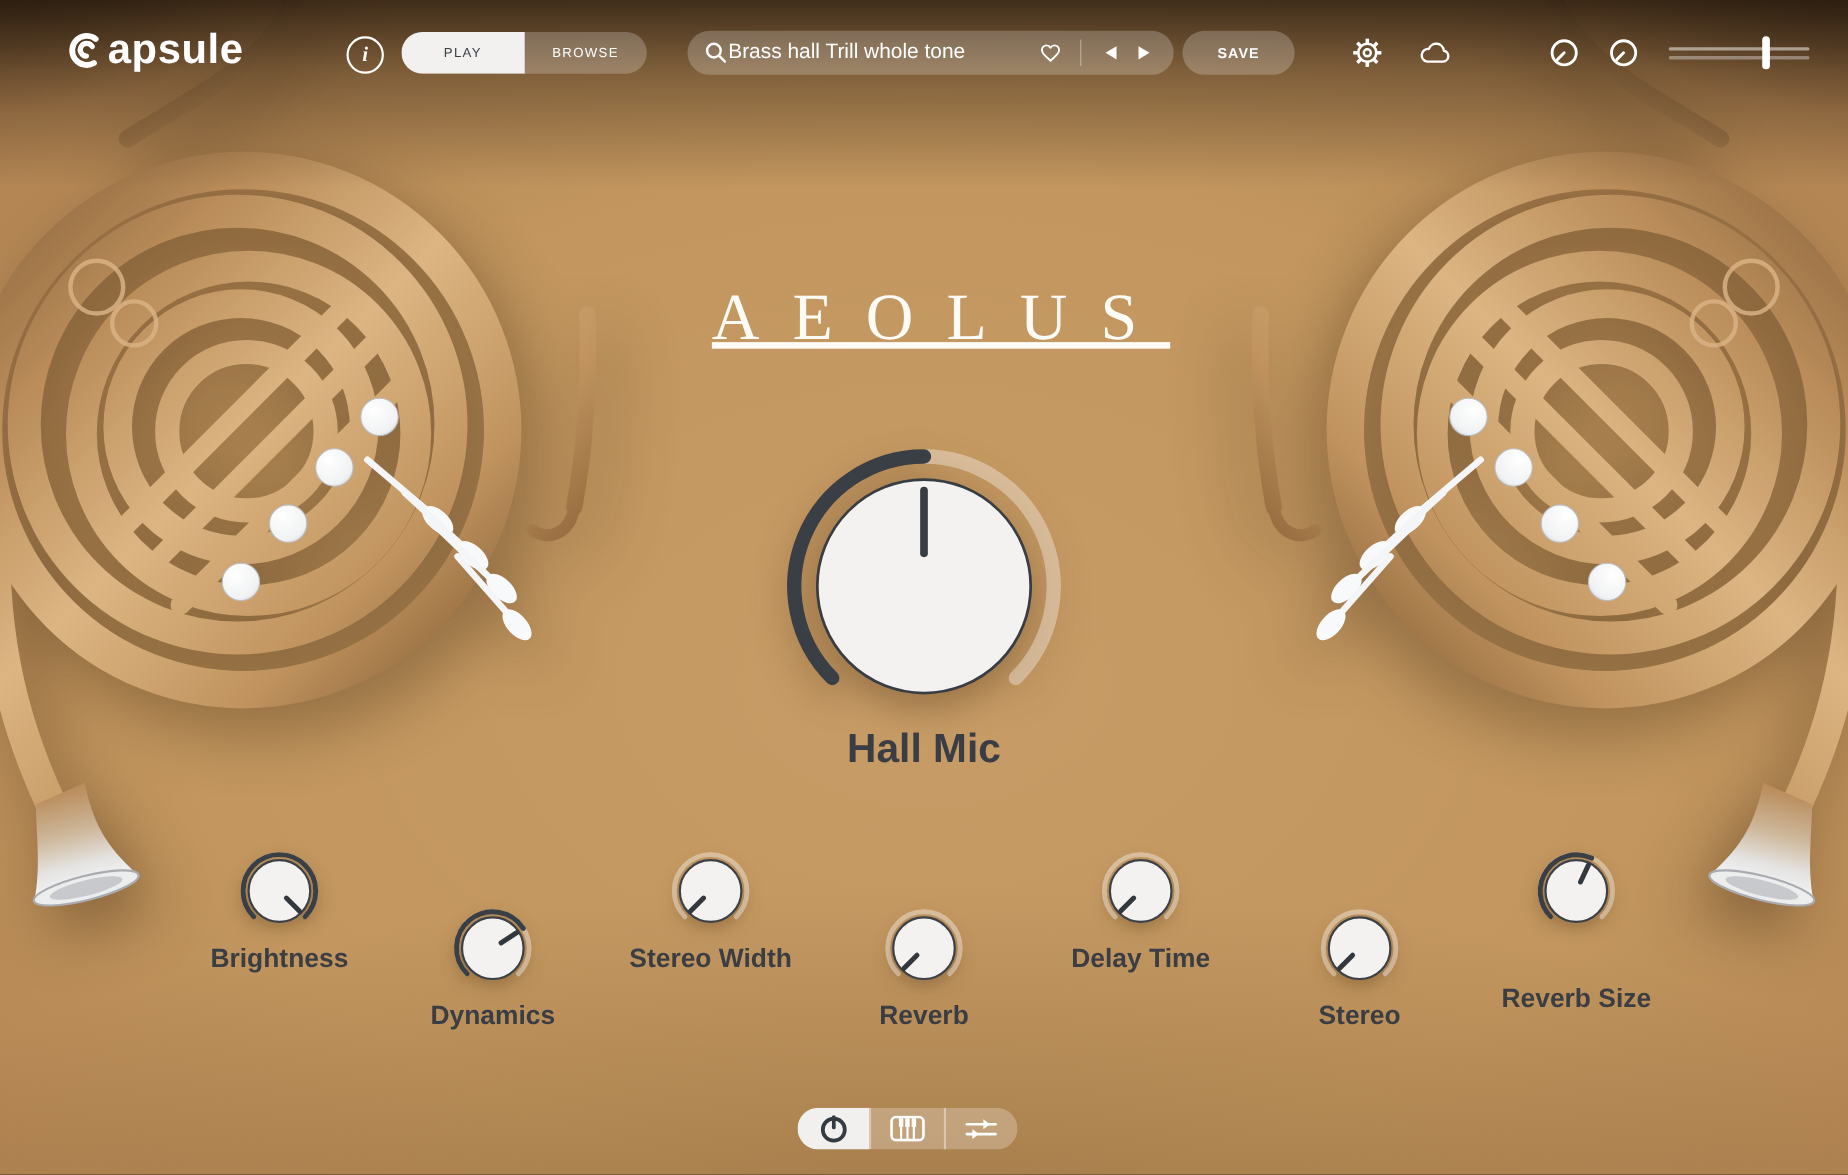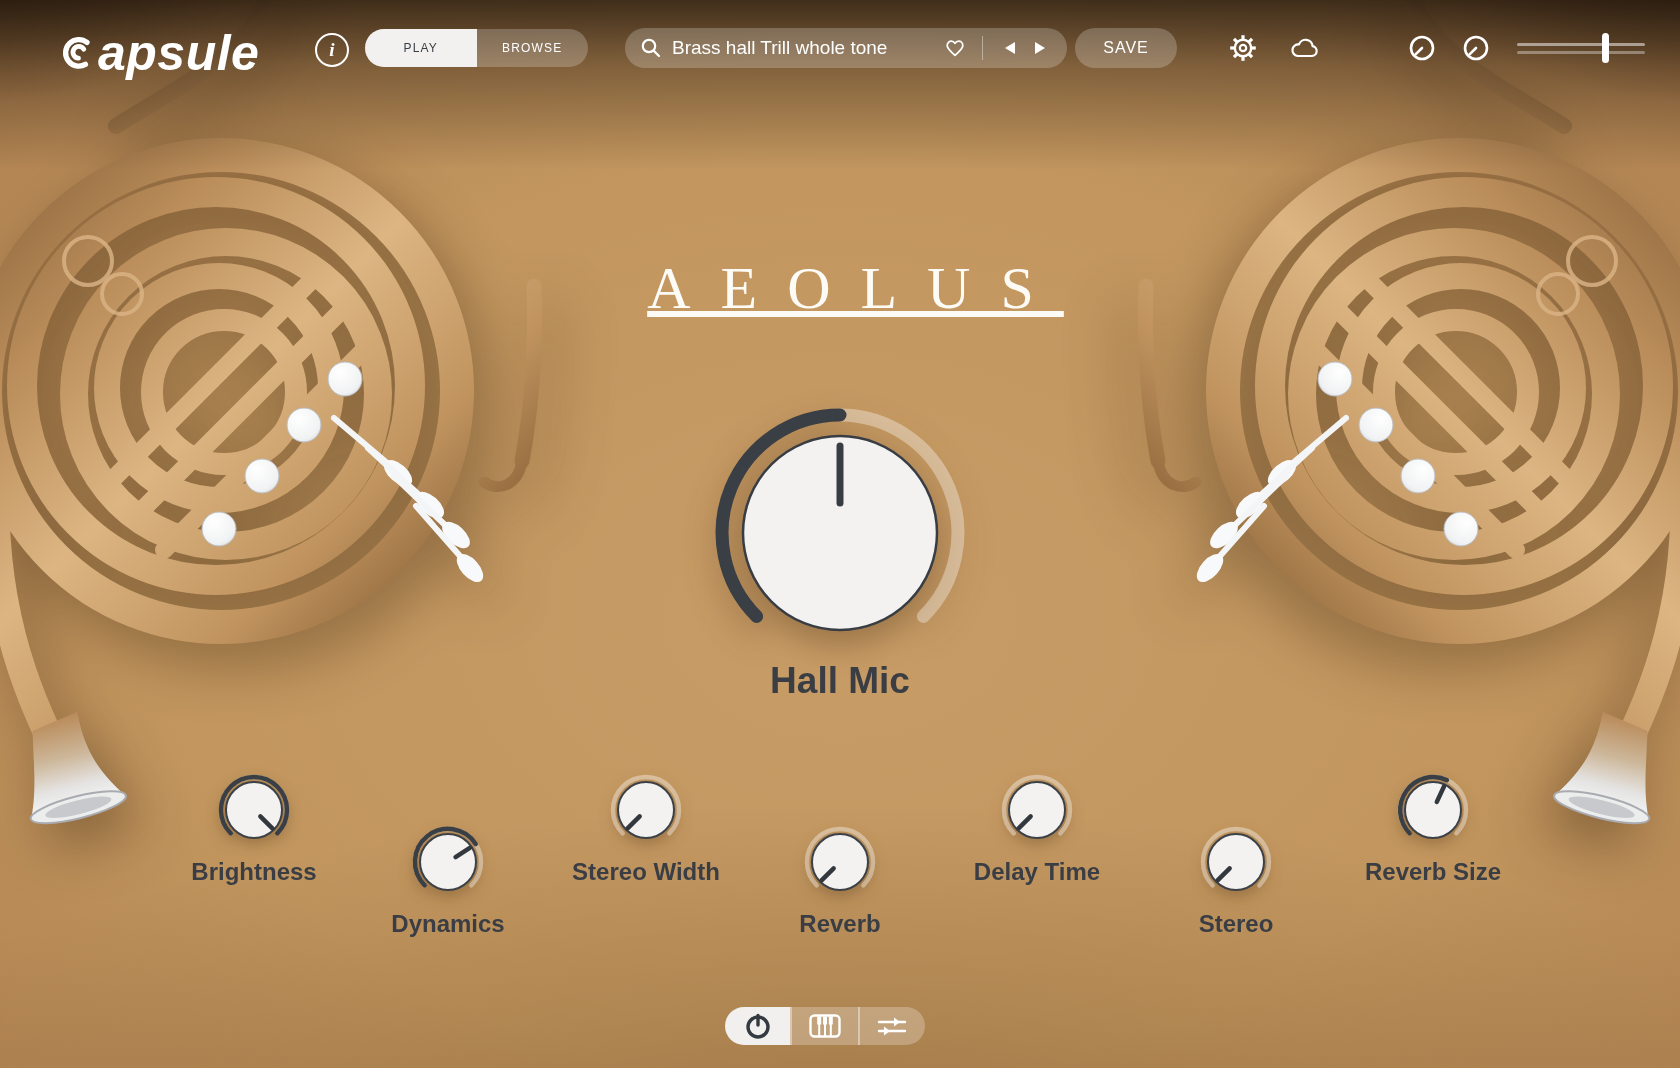--- a/index.html
+++ b/index.html
@@ -13,37 +13,37 @@
     radial-gradient(520px 300px at -2% -10%, rgba(20,11,4,.8), transparent 70%),
     radial-gradient(520px 300px at 102% -10%, rgba(20,11,4,.8), transparent 70%),
     radial-gradient(1500px 520px at 50% 112%, rgba(96,63,28,.38), transparent 75%);}
   
   .horn{position:absolute;top:-44px;width:640px;height:900px;z-index:1;
         filter:drop-shadow(14px 20px 28px rgba(58,35,14,.45));}
   .horn.left{left:-64px;}
   .horn.right{right:-64px;transform:scaleX(-1);}
   .tube{fill:none;stroke-linecap:round;}
   .logo{position:absolute;left:60px;top:24px;z-index:5;display:flex;align-items:center;color:#fff;
-        font-weight:bold;font-size:50px;letter-spacing:.5px;font-style:italic;}
+        font-weight:bold;font-size:38px;letter-spacing:.5px;}
   .logo-rest{margin-left:2px;}
   .info-btn{position:absolute;left:315px;top:33px;width:30px;height:30px;border:2px solid #fff;border-radius:50%;
         z-index:5;color:#fff;display:flex;align-items:center;justify-content:center;
         font-family:"Liberation Serif",serif;font-style:italic;font-size:19px;font-weight:bold;}
   .tabs{position:absolute;left:365px;top:29px;width:223px;height:38px;border-radius:19px;overflow:hidden;
         display:flex;z-index:5;background:rgba(255,255,255,.22);}
   .tab{flex:1;display:flex;align-items:center;justify-content:center;font-size:12px;letter-spacing:1.2px;color:#fff;cursor:pointer;}
   .tab.active{background:#f2f1ef;color:#3a3f46;}
   .searchbar{position:absolute;left:625px;top:28px;width:415px;height:40px;border-radius:20px;z-index:5;
         background:rgba(255,255,255,.22);display:flex;align-items:center;padding:0 12px 0 15px;}
-  .search-text{color:#fff;font-size:19px;margin-left:10px;flex:1;white-space:nowrap;overflow:hidden;}
+  .search-text{color:#fff;font-size:19px;flex:1;white-space:nowrap;overflow:hidden;}
   .sb-div{width:1.5px;height:24px;background:rgba(255,255,255,.4);margin:0 12px;}
   .sb-btn{width:22px;height:22px;display:flex;align-items:center;justify-content:center;margin:0 4px;}
   .save-btn{position:absolute;left:1075px;top:28px;width:102px;height:40px;border-radius:20px;z-index:5;
-        background:rgba(255,255,255,.22);color:#fff;font-size:16px;letter-spacing:1px;
-        display:flex;align-items:center;justify-content:center;}
+        background:rgba(255,255,255,.22);color:#fff;font-size:13px;letter-spacing:1px;
+        display:flex;align-items:center;justify-content:center;font-weight:bold;}
   .icon-btn{position:absolute;z-index:5;display:flex;align-items:center;justify-content:center;}
   .vol{position:absolute;left:1517px;top:28px;width:128px;height:40px;z-index:5;}
   .vol-line{position:absolute;left:0;right:0;height:3px;border-radius:2px;background:rgba(255,255,255,.5);}
   .vol-line.b{background:rgba(255,255,255,.35);}
   .vol-handle{position:absolute;width:7px;height:30px;border-radius:4px;background:#fff;top:5px;}
   
   .title{position:absolute;left:0;right:0;top:254px;z-index:4;text-align:center;color:#fdfbf6;
         font-family:"Liberation Serif",serif;font-size:60px;letter-spacing:30px;padding-left:31px;font-weight:normal;text-decoration:underline;}
   .bigknob{position:absolute;left:705px;top:398px;z-index:4;filter:drop-shadow(0 14px 16px rgba(70,44,16,.35));}
   .mainlabel{position:absolute;left:0;right:0;top:660px;z-index:4;text-align:center;
@@ -361,21 +361,21 @@
     <line class="ptr" x1="40" y1="14" x2="40" y2="31" transform="rotate(-135 40 40)"></line>
   </svg>
   <div class="klabel" style="left:1116px;top:910px;">Stereo</div>
 
   <svg class="knob" style="left:1393px;top:770px;" width="80" height="80">
     <path class="ring-l" d="M16.7 63.3 A33 33 0 1 1 63.3 63.3"></path>
     <path class="ring-d" d="M16.7 63.3 A33 33 0 0 1 53.9 10.1"></path>
     <circle class="cap" cx="40" cy="40" r="28"></circle>
     <line class="ptr" x1="40" y1="14" x2="40" y2="31" transform="rotate(25 40 40)"></line>
   </svg>
-  <div class="klabel" style="left:1313px;top:858px;">Reverb Size</div>
+  <div class="klabel" style="left:1313px;top:894px;">Reverb Size</div>
 
   <div class="footer">
     <div class="fseg active">
       <svg width="28" height="28" viewBox="0 0 28 28">
         <circle cx="14" cy="15" r="10" fill="none" stroke="#343a41" stroke-width="3.4"></circle>
         <line x1="14" y1="3.5" x2="14" y2="13" stroke="#343a41" stroke-width="3.4" stroke-linecap="round"></line>
       </svg>
     </div>
     <div class="fdiv"></div>
     <div class="fseg">

